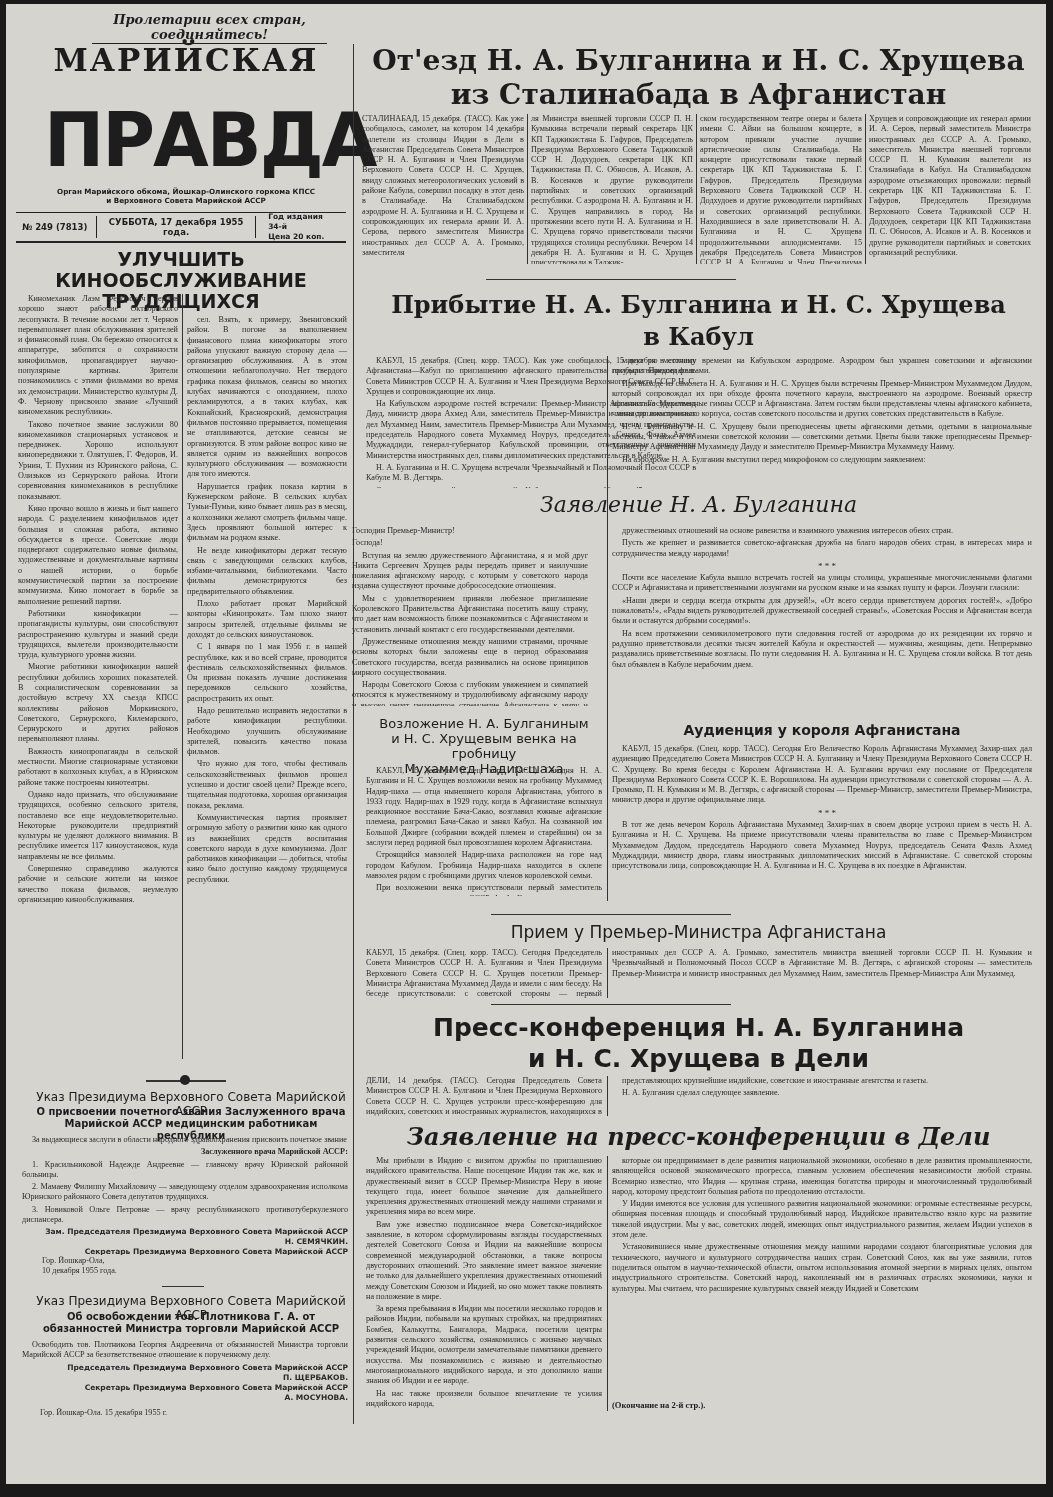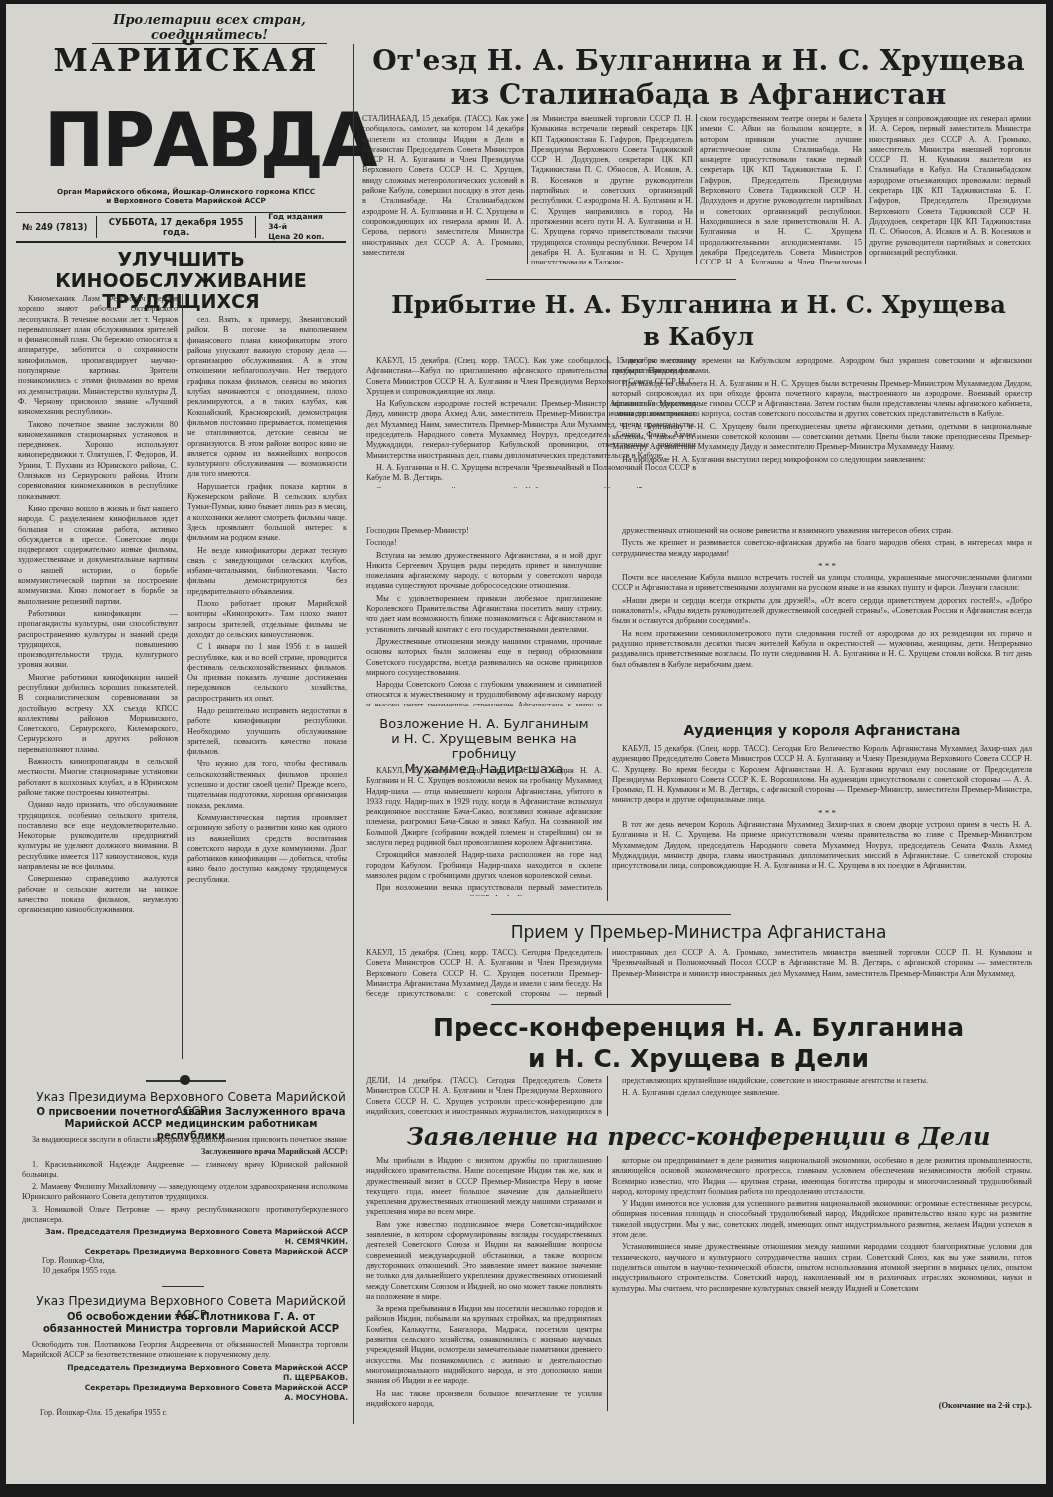--- a/index.html
+++ b/index.html
@@ -45,21 +45,21 @@
       <div>Год издания 34-й</div>
       <div>Цена 20 коп.</div>
     </div>
   </div>
 
   <div class="abs h-edit">УЛУЧШИТЬ КИНООБСЛУЖИВАНИЕ ТРУДЯЩИХСЯ</div>
   <div class="col" style="left:12px;top:290px;width:160px;height:765px;">
     <p>Киномеханик Лаэм Федорович Чернов хорошо знают рабочие Октябрьского лесопункта. В течение восьми лет т. Чернов перевыполняет план обслуживания зрителей и финансовый план. Он бережно относится к аппаратуре, заботится о сохранности кинофильмов, пропагандирует научно-популярные картины. Зрители познакомились с этими фильмами во время их демонстрации. Министерство культуры Д. Ф. Чернову присвоило звание «Лучший киномеханик республики».</p>
     <p>Таково почетное звание заслужили 80 киномехаников стационарных установок и передвижек. Хорошо используют кинопередвижки т. Олятушев, Г. Федоров, И. Урнин, Т. Пухнин из Юринского района, С. Олизьков из Сернурского района. Итоги соревнования киномехаников в республике показывают.</p>
     <p>Кино прочно вошло в жизнь и быт нашего народа. С разделением кинофильмов идет большая и сложная работа, активно обсуждается в прессе. Советские люди подвергают содержательно новые фильмы, художественные и документальные картины о нашей истории, о борьбе коммунистической партии за построение коммунизма. Кино помогает в борьбе за выполнение решений партии.</p>
-    <p>Работники кинофикации — пропагандисты культуры, они способствуют распространению культуры и знаний среди трудящихся, повышению производительности труда, культурного уровня жизни.</p>
+    <p>Работники кинофикации — пропагандисты культуры, они способствуют распространению культуры и знаний среди трудящихся, вылетели производительности труда, культурного уровня жизни.</p>
     <p>Многие работники кинофикации нашей республики добились хороших показателей. В социалистическом соревновании за достойную встречу XX съезда КПСС коллективы районов Моркинского, Советского, Сернурского, Килемарского, Сернурского и других районов перевыполняют планы.</p>
     <p>Важность кинопропаганды в сельской местности. Многие стационарные установки работают в колхозных клубах, а в Юринском районе также построены кинотеатры.</p>
     <p>Однако надо признать, что обслуживание трудящихся, особенно сельского зрителя, поставлено все еще неудовлетворительно. Некоторые руководители предприятий культуры не уделяют должного внимания. В республике имеется 117 киноустановок, куда направлены не все фильмы.</p>
     <p>Совершенно справедливо жалуются рабочие и сельские жители на низкое качество показа фильмов, неумелую организацию кинообслуживания.</p>
   </div>
   <div class="vr" style="left:176px;top:290px;height:765px;"></div>
   <div class="col" style="left:181px;top:290px;width:160px;height:765px;margin-top:21px;">
     <p>сел. Взять, к примеру, Звениговский район. В погоне за выполнением финансового плана кинофикаторы этого района упускают важную сторону дела — организацию обслуживания. А в этом отношении неблагополучно. Нет твердого графика показа фильмов, сеансы во многих клубах начинаются с опозданием, плохо рекламируются, а в таких клубах, как Кокшайский, Красноярский, демонстрация фильмов постоянно прерывается, помещения не отапливаются, детские сеансы не организуются. В этом районе вопрос кино не является одним из важнейших вопросов культурного обслуживания — возможности для того имеются.</p>
     <p>Нарушается график показа картин в Куженерском районе. В сельских клубах Тумьи-Пумьи, кино бывает лишь раз в месяц, а колхозники желают смотреть фильмы чаще. Здесь проявляют большой интерес к фильмам на родном языке.</p>
     <p>Не везде кинофикаторы держат тесную связь с заведующими сельских клубов, избами-читальнями, библиотеками. Часто фильмы демонстрируются без предварительного объявления.</p>
@@ -133,21 +133,22 @@
     <p>Самолет, доставивший советских гостей в Кабул, приземлился в 13 часов 45</p>
   </div>
   <div class="vr" style="left:601px;top:352px;height:370px;"></div>
   <div class="col" style="left:606px;top:352px;width:420px;height:132px;">
     <p>минут по местному времени на Кабульском аэродроме. Аэродром был украшен советскими и афганскими государственными флагами.</p>
     <p>При выходе из самолета Н. А. Булганин и Н. С. Хрущев были встречены Премьер-Министром Мухаммедом Даудом, который сопровождал их при обходе фронта почетного караула, выстроенного на аэродроме. Военный оркестр исполнил Государственные гимны СССР и Афганистана. Затем гостям были представлены члены афганского кабинета, члены дипломатического корпуса, состав советского посольства и других советских представительств в Кабуле.</p>
     <p>Н. А. Булганину и Н. С. Хрущеву были преподнесены цветы афганскими детьми, одетыми в национальные костюмы, а также и от имени советской колонии — советскими детьми. Цветы были также преподнесены Премьер-Министру Афганистана Мухаммеду Дауду и заместителю Премьер-Министра Мухаммеду Наиму.</p>
     <p>На аэродроме Н. А. Булганин выступил перед микрофоном со следующим заявлением:</p>
   </div>
 
-  <div class="col" style="left:360px;top:522px;width:236px;height:180px;">
+  <div class="abs h-ital" style="left:360px;top:488px;width:665px;font-size:22px;">Заявление Н. А. Булганина</div>
+  <div class="col" style="left:346px;top:522px;width:236px;height:180px;">
     <p style="text-indent:0">Господин Премьер-Министр!</p>
     <p style="text-indent:0">Господа!</p>
     <p>Вступая на землю дружественного Афганистана, я и мой друг Никита Сергеевич Хрущев рады передать привет и наилучшие пожелания афганскому народу, с которым у советского народа издавна существуют прочные добрососедские отношения.</p>
     <p>Мы с удовлетворением приняли любезное приглашение Королевского Правительства Афганистана посетить вашу страну, что дает нам возможность ближе познакомиться с Афганистаном и установить личный контакт с его государственными деятелями.</p>
     <p>Дружественные отношения между нашими странами, прочные основы которых были заложены еще в период образования Советского государства, всегда развивались на основе принципов мирного сосуществования.</p>
     <p>Народы Советского Союза с глубоким уважением и симпатией относятся к мужественному и трудолюбивому афганскому народу и высоко ценят неизменное стремление Афганистана к миру и сотрудничеству со всеми народами.</p>
 
   </div>
   <div class="col" style="left:606px;top:522px;width:420px;height:180px;">
     <p>дружественных отношений на основе равенства и взаимного уважения интересов обеих стран.</p>
@@ -201,15 +202,15 @@
     <p>Вам уже известно подписанное вчера Советско-индийское заявление, в котором сформулированы взгляды государственных деятелей Советского Союза и Индии на важнейшие вопросы современной международной обстановки, а также вопросы двусторонних отношений. Это заявление имеет важное значение не только для дальнейшего укрепления дружественных отношений между Советским Союзом и Индией, но оно может также повлиять на положение в мире.</p>
     <p>За время пребывания в Индии мы посетили несколько городов и районов Индии, побывали на крупных стройках, на предприятиях Бомбея, Калькутты, Бангалора, Мадраса, посетили центры развития сельского хозяйства, ознакомились с жизнью научных учреждений Индии, осмотрели замечательные памятники древнего искусства. Мы познакомились с жизнью и деятельностью многонационального индийского народа, и это дополнило наши знания об Индии и ее народе.</p>
     <p>На нас также произвели большое впечатление те усилия индийского народа,</p>
   </div>
   <div class="vr" style="left:601px;top:1152px;height:255px;"></div>
   <div class="col" style="left:606px;top:1152px;width:420px;height:242px;">
     <p>которые он предпринимает в деле развития национальной экономики, особенно в деле развития промышленности, являющейся основой экономического прогресса, главным условием обеспечения независимости любой страны. Всемирно известно, что Индия — крупная страна, имеющая богатства природы и многочисленный трудолюбивый народ, которому предстоит большая работа по преодолению отсталости.</p>
     <p>У Индии имеются все условия для успешного развития национальной экономики: огромные естественные ресурсы, обширная посевная площадь и способный трудолюбивый народ. Индийское правительство взяло курс на развитие тяжелой индустрии. Мы у вас, советских людей, имеющих опыт индустриального развития, желаем Индии успехов в этом деле.</p>
     <p>Установившиеся ныне дружественные отношения между нашими народами создают благоприятные условия для технического, научного и культурного сотрудничества наших стран. Советский Союз, как вы уже заявили, готов поделиться опытом в научно-технической области, опытом использования атомной энергии в мирных целях, опытом индустриального строительства. Советский народ, накопленный им в различных отраслях экономики, науки и культуры. Мы считаем, что расширение культурных связей между Индией и Советским</p>
   </div>
-  <div class="abs" style="left:606px;top:1396px;width:420px;text-align:right;font-family:'Liberation Serif',serif;font-weight:bold;font-size:8.5px;">(Окончание на 2-й стр.).</div>
+  <div class="abs" style="left:606px;top:1396px;width:420px;text-align:left;font-family:'Liberation Serif',serif;font-weight:bold;font-size:8.5px;">(Окончание на 2-й стр.).</div>
 
 </div>
 
 </body></html>

